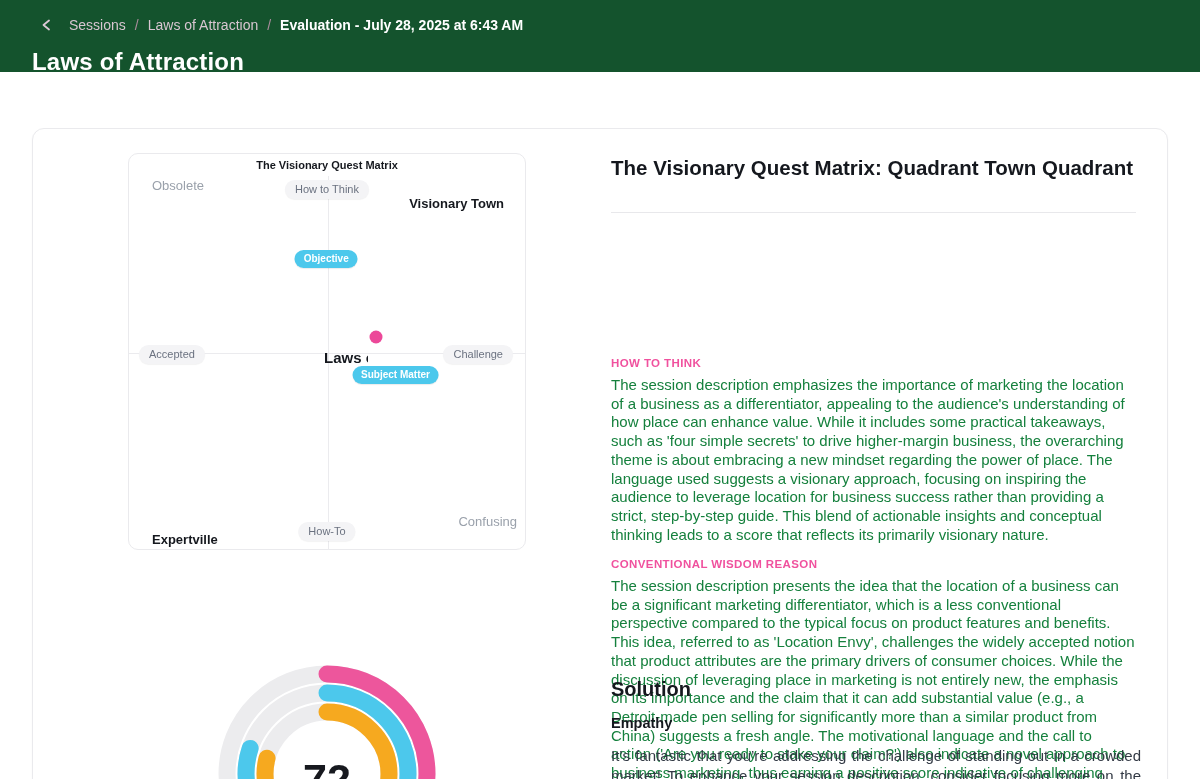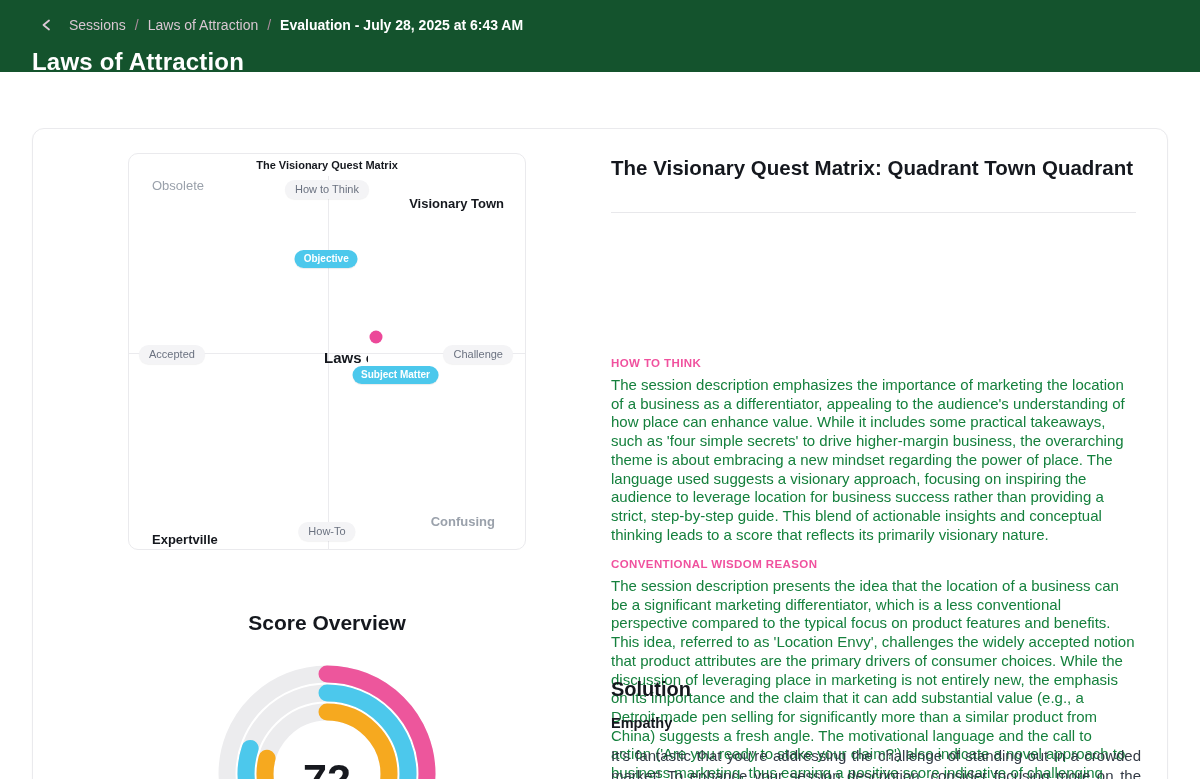--- a/index.html
+++ b/index.html
@@ -92,34 +92,33 @@
 <section class="main-card">
 
   <div class="matrix-card">
     <div class="matrix-title">The Visionary Quest Matrix</div>
     <div class="axis-v"></div>
     <div class="axis-h"></div>
 
     <span class="quad-label quad-muted" style="left:23px; top:24px;">Obsolete</span>
     <span class="quad-label quad-strong" style="right:21px; top:24px;">Visionary Town</span>
     <span class="quad-label quad-strong" style="left:23px; top:360px;text-align:center;">Expertville</span>
-    <span class="quad-label quad-muted" style="right:30px; top:360px;font-weight:bold;">Confusing</span>
+    <span class="quad-label quad-muted" style="right:8px; top:360px;">Confusing</span>
 
     <span class="axis-pill" style="left:50%; transform:translateX(-50%); top:26px;">How to Think</span>
     <span class="axis-pill" style="left:50%; transform:translateX(-50%); bottom:8px;">How-To</span>
     <span class="axis-pill" style="left:10px; top:191px;">Accepted</span>
     <span class="axis-pill" style="right:12px; top:191px;">Challenge</span>
 
     <span class="dot-label">Laws of Attraction</span>
     <span class="tag-pill" style="left: 49.8%; top: 26.7%; text-align: center;">Objective</span>
     <span class="tag-pill" style="left: 67.3%; top: 51.9%; margin-top: 16px;">Subject Matter</span>
     <span class="matrix-dot" style="left: 62.3%; top: 46.3%;"></span>
   </div>
 
-  <div class="score-title">Score Overview</div>
   <div class="gauge-wrap">
     <svg width="280" height="280" viewBox="0 0 280 280">
       <circle cx="140" cy="140" r="100" fill="none" stroke="#ececee" stroke-width="17"></circle>
       <circle cx="140" cy="140" r="81" fill="none" stroke="#ececee" stroke-width="17"></circle>
       <circle cx="140" cy="140" r="62" fill="none" stroke="#ececee" stroke-width="17"></circle>
       <g transform="rotate(-90 140 140)">
         <circle cx="140" cy="140" r="100" fill="none" stroke-width="17" stroke-linecap="round" stroke="#ed569c" stroke-dasharray="452.3893421169302 628.3185307179587"></circle>
         <circle cx="140" cy="140" r="81" fill="none" stroke-width="17" stroke-linecap="round" stroke="#4cc8ec" stroke-dasharray="407.1504079052372 508.93800988154646"></circle>
         <circle cx="140" cy="140" r="62" fill="none" stroke-width="17" stroke-linecap="round" stroke="#f6a91f" stroke-dasharray="307.75041634565616 389.55748904513433"></circle>
       </g>

